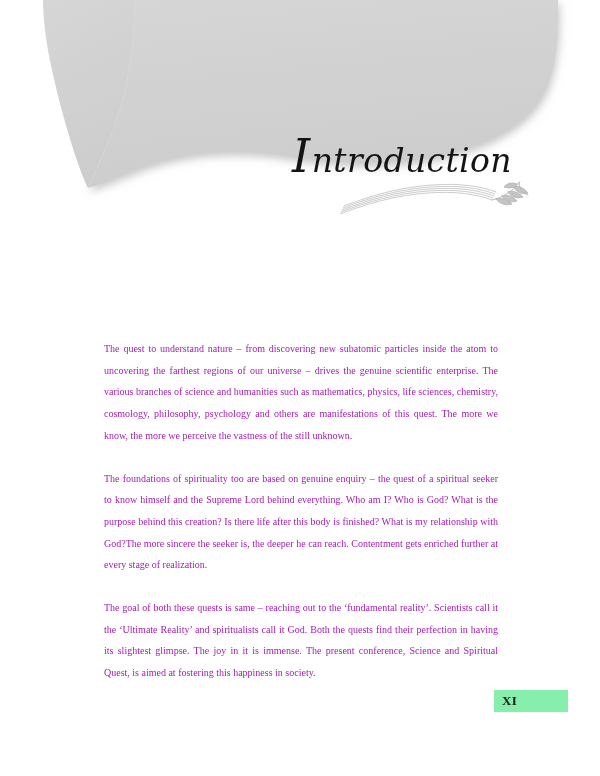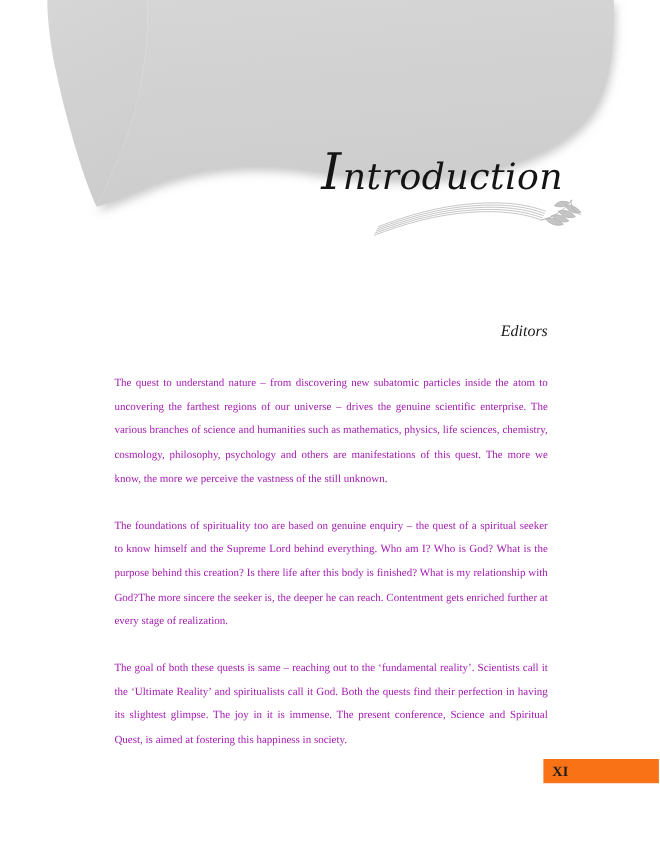--- a/index.html
+++ b/index.html
@@ -115,22 +115,21 @@
     font-size: 13.2px;
     color: #161616;
     white-space: nowrap;
   }
   #footer-page-box {
     position: absolute;
     left: 494px;
     top: 0px;
     width: 74px;
     height: 22px;
-    background: #f97316;
-    padding-left: 31px;
+    background: #86efac;
   }
   #footer-page-number {
     position: absolute;
     left: 8px;
     top: 3px;
     font-weight: bold;
     font-size: 13px;
     color: #1c1c1c;
     letter-spacing: 0.3px;
   }
@@ -195,21 +194,20 @@
         <path d="M156,23 C160,28 166,30 172,28 C168,23 161,21 156,23 Z"></path>
         <path d="M162,20 C165,25 171,27 177,25 C173,20 166,18 162,20 Z"></path>
         <path d="M168,16 C171,21 177,23 183,21 C179,16 172,14 168,16 Z"></path>
         <path d="M174,11 C176,16 182,19 188,17 C184,12 178,9 174,11 Z"></path>
         <path d="M179,6 C179,12 182,17 188,19" fill="none"></path>
         <path d="M177,8 C172,6 167,7 164,11 C170,13 175,12 177,8 Z"></path>
       </g>
     </svg>
   </div>
 
-  <div id="attribution">Editors</div>
 
   <div id="body-copy">
     <p class="para">The quest to understand nature – from discovering new subatomic particles inside the atom to uncovering the farthest regions of our universe – drives the genuine scientific enterprise. The various branches of science and humanities such as mathematics, physics, life sciences, chemistry, cosmology, philosophy, psychology and others are manifestations of this quest. The more we know, the more we perceive the vastness of the still unknown.</p>
     <p class="para">The foundations of spirituality too are based on genuine enquiry – the quest of a spiritual seeker to know himself and the Supreme Lord behind everything. Who am I? Who is God? What is the purpose behind this creation? Is there life after this body is finished? What is my relationship with God?The more sincere the seeker is, the deeper he can reach. Contentment gets enriched further at every stage of realization.</p>
     <p class="para">The goal of both these quests is same – reaching out to the ‘fundamental reality’. Scientists call it the ‘Ultimate Reality’ and spiritualists call it God. Both the quests find their perfection in having its slightest glimpse. The joy in it is immense. The present conference, Science and Spiritual Quest, is aimed at fostering this happiness in society.</p>
   </div>
 
   <div id="footer">
     <div id="footer-page-box">
       <span id="footer-page-number">XI</span>

